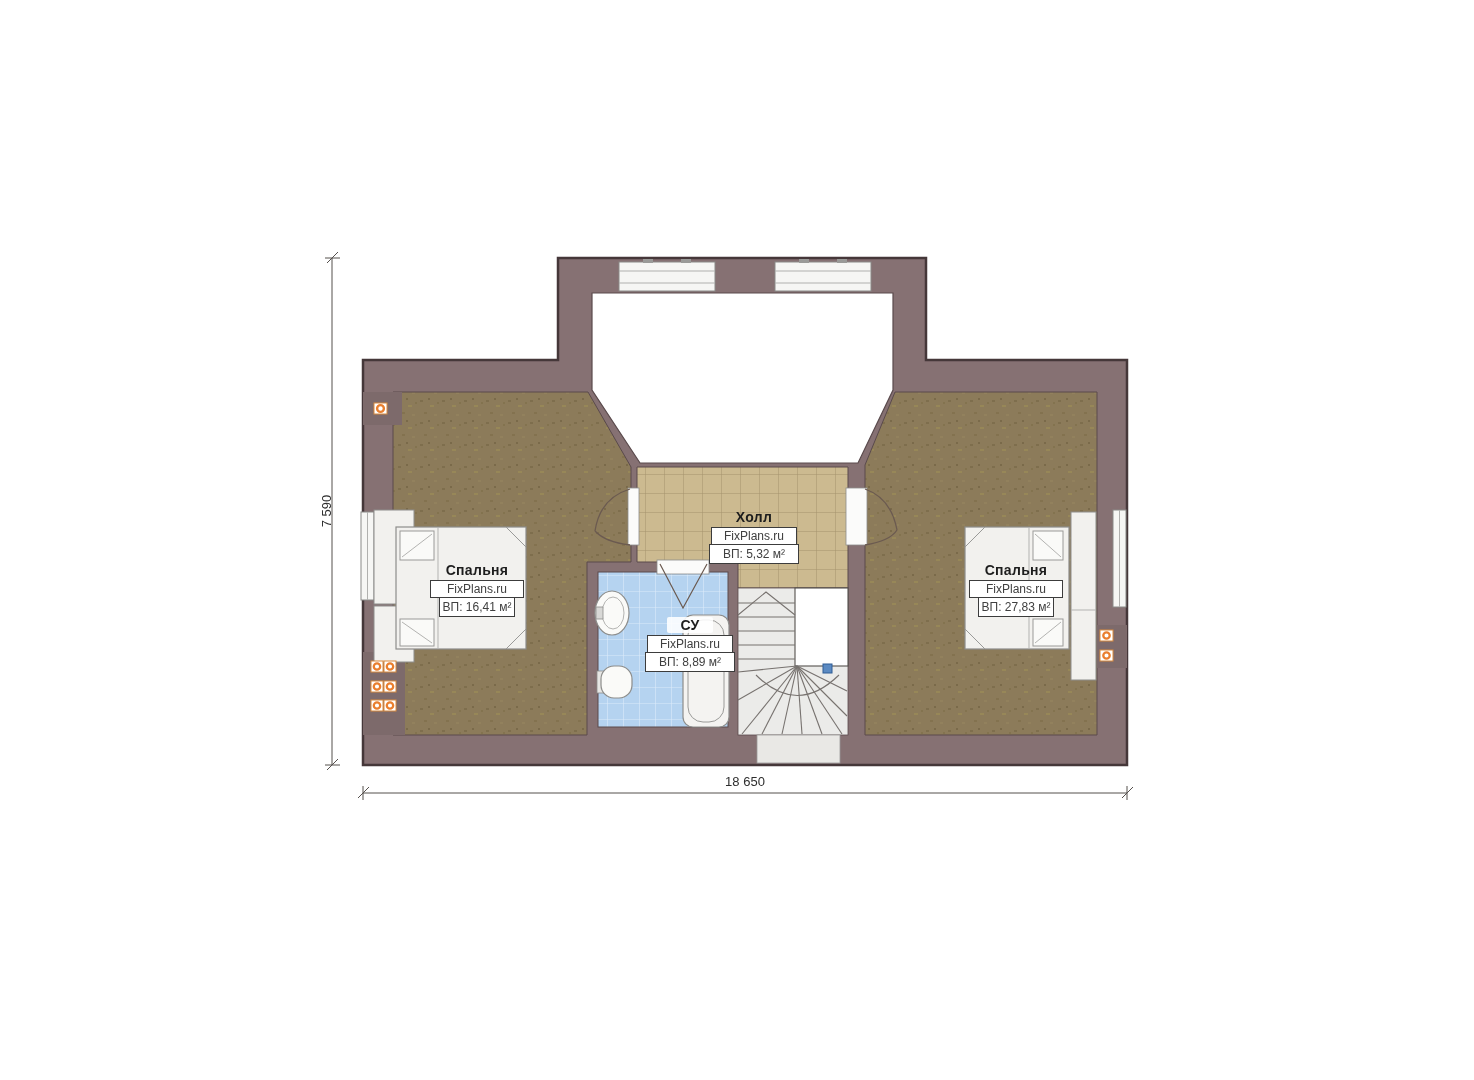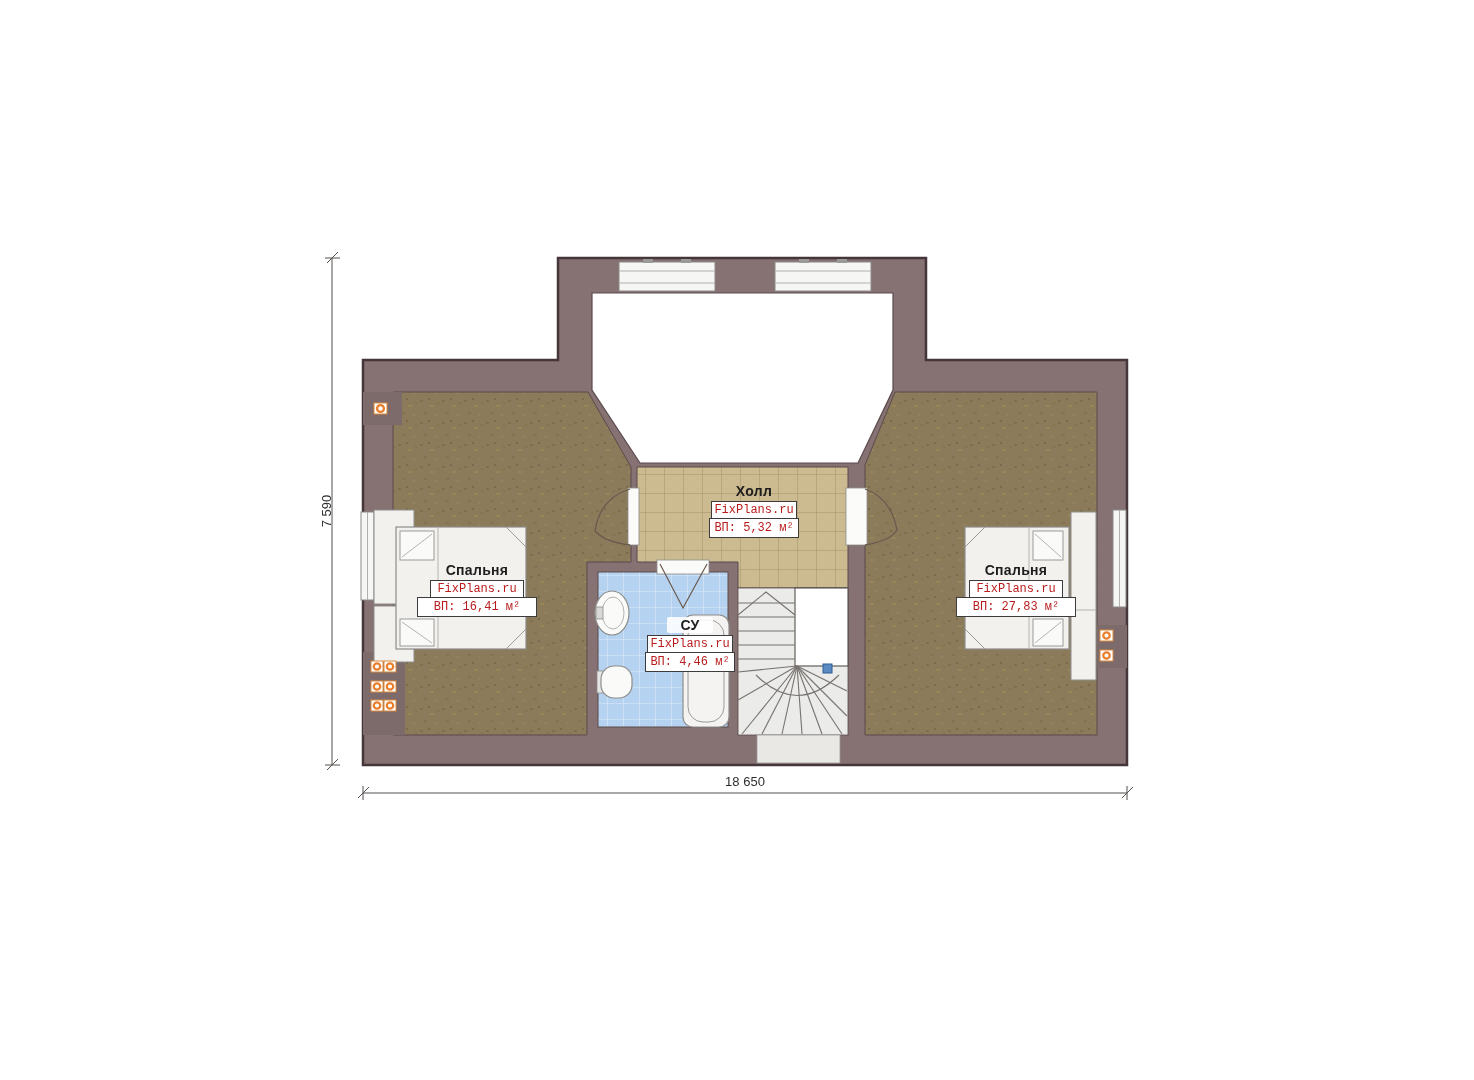--- a/index.html
+++ b/index.html
@@ -4,26 +4,26 @@
 <style>
   html,body{margin:0;padding:0;background:#ffffff;}
   .stage{position:relative;width:1474px;height:1080px;background:#ffffff;overflow:hidden;
          font-family:"Liberation Sans", sans-serif;}
   svg{position:absolute;left:0;top:0;}
   .room-label{position:absolute;transform:translateX(-50%);display:flex;flex-direction:column;
               align-items:center;z-index:5;}
   .room-title{font-size:14px;font-weight:bold;color:#1d1d1d;line-height:16px;margin-bottom:2px;
               letter-spacing:.3px;white-space:nowrap;}
   .chip{background:rgba(255,255,255,.88);padding:0 13px;border-radius:2px;}
-  .label-box{background:#ffffff;border:1px solid #3c3c3c;color:#b91c1c;font-size:12px;
+  .label-box{background:#ffffff;border:1px solid #3c3c3c;color:#404040;font-size:12px;
              line-height:16px;display:flex;align-items:center;justify-content:center;
-             white-space:nowrap;box-sizing:border-box;font-family:Liberation Mono, monospace;}
+             white-space:nowrap;box-sizing:border-box;}
   .brand-box{height:18px;}
   .area-box{height:20px;margin-top:-1px;}
-  .w94{width:94px;} .w100{width:120px;} .w86{width:86px;} .w90{width:90px;}
+  .w94{width:94px;} .w100{width:76px;} .w86{width:86px;} .w90{width:90px;}
   .dim-label{position:absolute;font-size:13px;color:#2e2e2e;z-index:5;white-space:nowrap;}
   #dim-bottom{transform:translateX(-50%);}
   #dim-left{transform:translate(-50%,-50%) rotate(-90deg);}
 </style>
 </head>
 <body>
 
 <div class="stage">
 
 <svg width="1474" height="1080" viewBox="0 0 1474 1080">
@@ -204,30 +204,30 @@
     <line x1="1122" y1="798" x2="1133" y2="787"></line>
   </g>
 </svg>
 
 <div class="room-label" style="left:477px;top:562px;">
   <div class="room-title">Спальня</div>
   <div class="label-box brand-box w94">FixPlans.ru</div>
   <div class="label-box area-box w100">ВП: 16,41 м²</div>
 </div>
 
-<div class="room-label" style="left:754px;top:483px;">
+<div class="room-label" style="left:754px;top:509px;">
   <div class="room-title">Холл</div>
   <div class="label-box brand-box w86">FixPlans.ru</div>
   <div class="label-box area-box w90">ВП: 5,32 м²</div>
 </div>
 
 <div class="room-label" style="left:690px;top:617px;">
   <div class="room-title chip">СУ</div>
   <div class="label-box brand-box w86">FixPlans.ru</div>
-  <div class="label-box area-box w90">ВП: 4,46 м²</div>
+  <div class="label-box area-box w90">ВП: 8,89 м²</div>
 </div>
 
 <div class="room-label" style="left:1016px;top:562px;">
   <div class="room-title">Спальня</div>
   <div class="label-box brand-box w94">FixPlans.ru</div>
   <div class="label-box area-box w100">ВП: 27,83 м²</div>
 </div>
 
 <div id="dim-left" class="dim-label" style="left:326px;top:511px;">7 590</div>
 <div id="dim-bottom" class="dim-label" style="left:745px;top:774px;">18 650</div>

